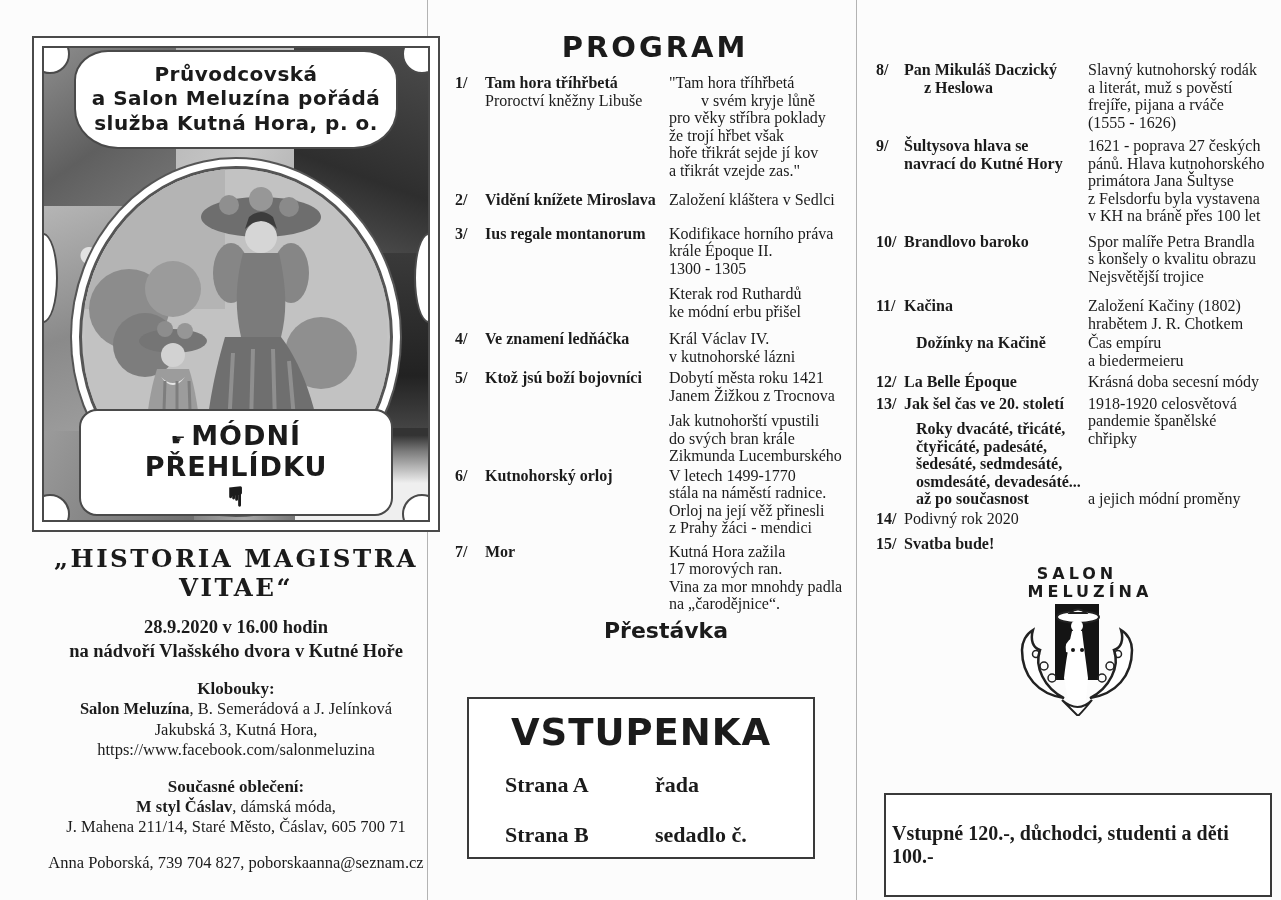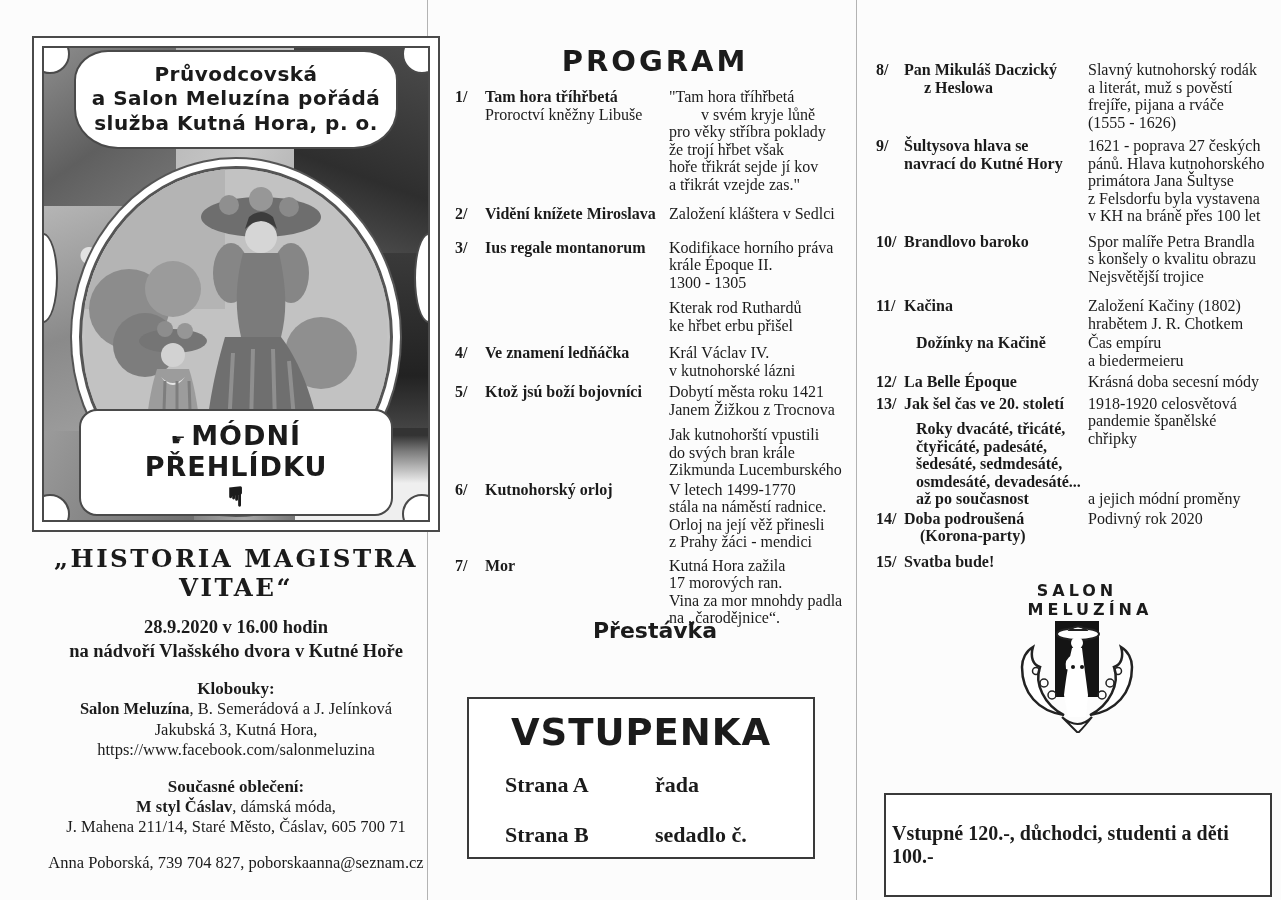--- a/index.html
+++ b/index.html
@@ -60,33 +60,33 @@
     font-family:"DejaVu Sans",sans-serif;margin-top:2px;}
   .motto{margin:12px 0 0;font-size:24.5px;font-weight:bold;letter-spacing:2.5px;font-family:"DejaVu Serif",serif;}
   .datetime{margin-top:13px;font-size:18.5px;font-weight:bold;line-height:1.3;}
   .contact{margin-top:15px;font-size:16.5px;line-height:1.24;}
   .contact .h{font-weight:bold;font-size:17px;}
   .contact .b{font-weight:bold;}
 
   
   .col-mid{left:455px;width:400px;padding-top:5px;}
   .col-right{left:876px;width:402px;padding-top:36px;box-sizing:border-box;}
-  .prog-head{text-align:center;font-size:29px;letter-spacing:3px;margin:14px 0 10px;}
+  .prog-head{text-align:center;font-size:29px;letter-spacing:3px;margin:0 0 10px;}
   .prog-row{display:flex;font-size:16px;line-height:1.1;}
   .prog-row .lines div{white-space:nowrap;min-height:17.5px;line-height:17.5px;}
   .prog-row .lines div:empty{min-height:8px;height:8px;}
   .prog-num{width:30px;flex:none;font-weight:bold;}
   .prog-titlecol{width:180px;flex:none;font-weight:bold;padding-right:4px;}
   .t-sub{font-weight:normal;}
   .prog-desc{flex:1;}
   .col-right .prog-num{width:28px;}
   .col-right .prog-titlecol{width:180px;}
   .mb2{margin-bottom:2px;} .mb4{margin-bottom:4px;} .mb6{margin-bottom:6px;}
   .mb8{margin-bottom:8px;} .mb10{margin-bottom:10px;} .mb12{margin-bottom:12px;} .mb16{margin-bottom:16px;}
-  .intermission{position:absolute;top:593px;left:0;width:100%;text-align:center;font-size:22px;}
+  .intermission{position:absolute;top:593px;left:11px;width:100%;text-align:center;font-size:22px;}
   .ticket-box{position:absolute;top:672px;left:12px;width:348px;height:162px;border:2px solid #3a3a3a;
     background:#fff;box-sizing:border-box;}
   .ticket-title{text-align:center;font-size:37px;letter-spacing:1px;margin-top:12px;}
   .ticket-row{display:flex;font-size:22px;font-weight:bold;margin:18px 0 0 36px;}
   .ticket-row .tl{width:150px;flex:none;}
   .ticket-row + .ticket-row{margin-top:24px;}
 
   
   .logo{margin:12px auto 0;width:220px;text-align:center;font-family:"DejaVu Sans",sans-serif;}
   .logo-line1,.logo-line2{font-weight:bold;font-size:16px;letter-spacing:4px;line-height:1.15;}
@@ -224,21 +224,21 @@
     <div class="prog-num">3/</div>
     <div class="prog-titlecol lines">
         <div>Ius regale montanorum</div>
       </div>
     <div class="prog-desc lines">
         <div>Kodifikace horního práva</div>
         <div>krále Époque II.</div>
         <div>1300 - 1305</div>
         <div></div>
         <div>Kterak rod Ruthardů</div>
-        <div>ke hřbet erbu přišel</div>
+        <div>ke módní erbu přišel</div>
       </div>
   </div>
 
   <div class="prog-row mb4">
     <div class="prog-num">4/</div>
     <div class="prog-titlecol lines">
         <div>Ve znamení ledňáčka</div>
       </div>
     <div class="prog-desc lines">
         <div>Král Václav IV.</div>
@@ -393,24 +393,20 @@
         <div>chřipky</div>
         <div></div>
         <div>&nbsp;</div>
         <div>&nbsp;</div>
         <div>a jejich módní proměny</div>
       </div>
   </div>
 
   <div class="prog-row mb8">
     <div class="prog-num">14/</div>
-    <div class="prog-titlecol lines">
-        <div>Doba podroušená</div>
-        <div>&nbsp;&nbsp;&nbsp;&nbsp;(Korona-party)</div>
-      </div>
     <div class="prog-desc lines">
         <div>Podivný rok 2020</div>
       </div>
   </div>
 
   <div class="prog-row">
     <div class="prog-num">15/</div>
     <div class="prog-titlecol lines">
         <div>Svatba bude!</div>
       </div>

